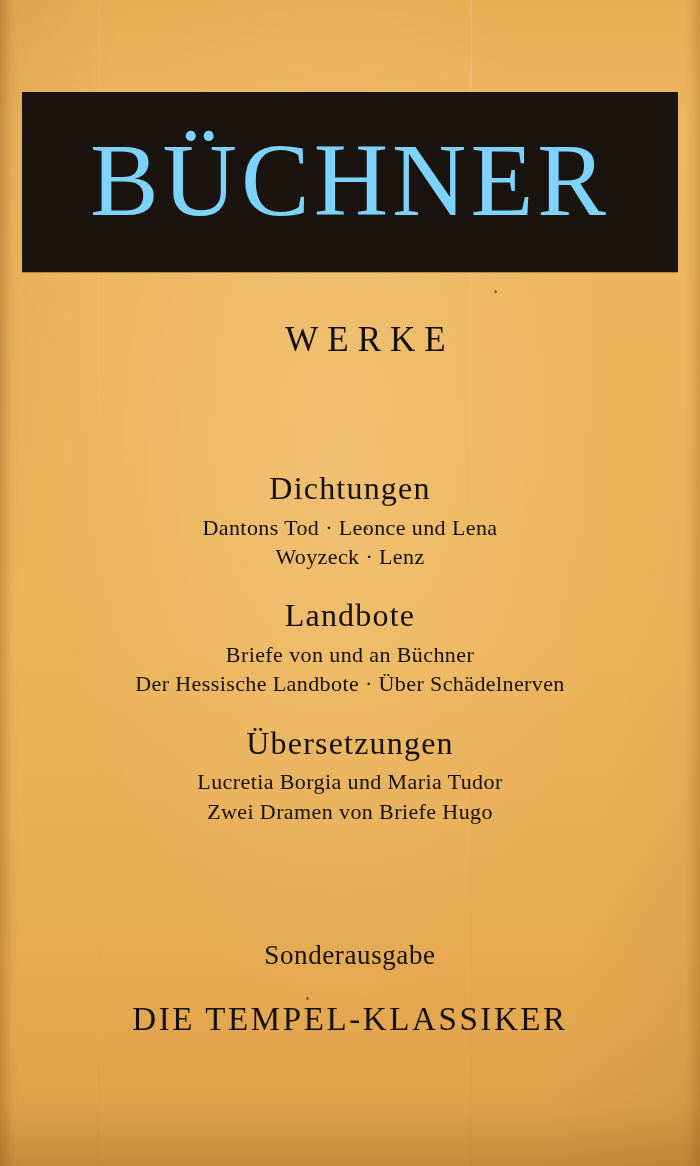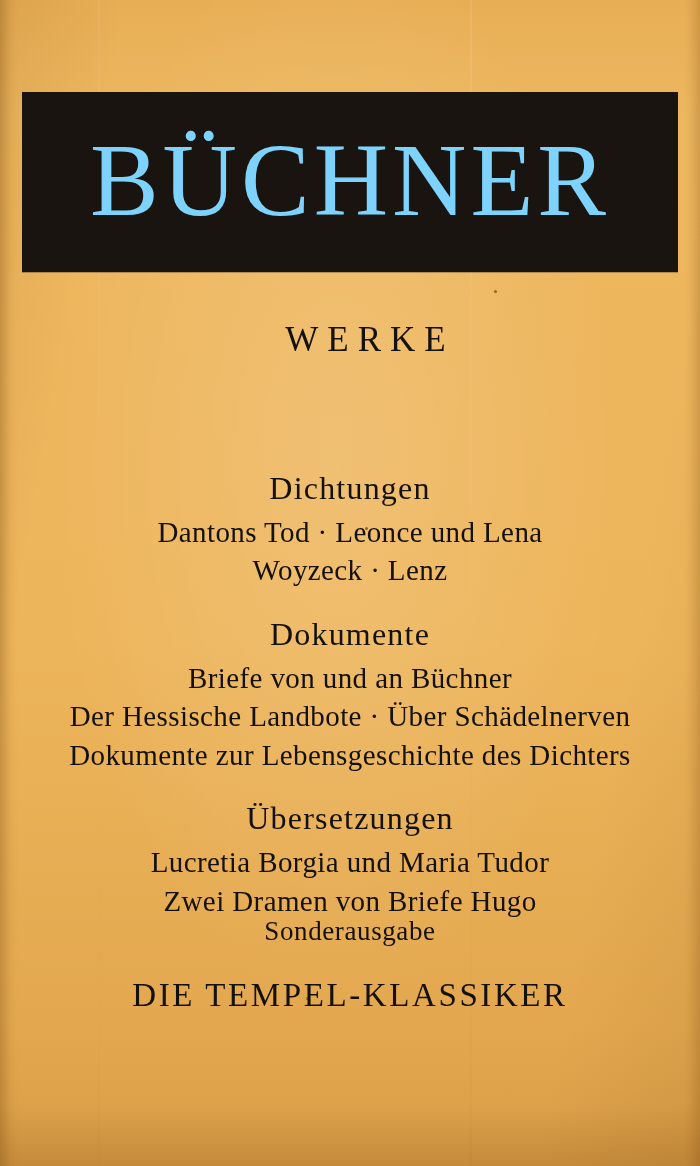--- a/index.html
+++ b/index.html
@@ -100,29 +100,29 @@
   }
   .section { margin-bottom: 26px; }
   .section:last-child { margin-bottom: 10px; }
   .section-title {
     font-size: 32px;
     letter-spacing: 1.2px;
     margin-bottom: 6px;
     line-height: 1.15;
   }
   .section-line {
-    font-size: 29px;
+    font-size: 22px;
     letter-spacing: 0.4px;
     line-height: 1.33;
   }
 
   .footer {
     position: absolute;
     left: 0;
-    top: 916px;
+    top: 940px;
     width: 700px;
     text-align: center;
     color: #14100c;
   }
   .edition {
     font-size: 27px;
     letter-spacing: 0.6px;
     margin-bottom: 30px;
   }
   .series {
@@ -156,24 +156,23 @@
 
   <div class="sections">
 
     <div class="section">
       <div class="section-title">Dichtungen</div>
       <div class="section-line">Dantons Tod · Leonce und Lena</div>
       <div class="section-line">Woyzeck · Lenz</div>
     </div>
 
     <div class="section">
-      <div class="section-title">Dokumente</div>
+      <div class="section-title">Landbote</div>
       <div class="section-line">Briefe von und an Büchner</div>
       <div class="section-line">Der Hessische Landbote · Über Schädelnerven</div>
-      <div class="section-line">Dokumente zur Lebensgeschichte des Dichters</div>
     </div>
 
     <div class="section">
       <div class="section-title">Übersetzungen</div>
       <div class="section-line">Lucretia Borgia und Maria Tudor</div>
       <div class="section-line">Zwei Dramen von Briefe Hugo</div>
     </div>
 
   </div>
 

